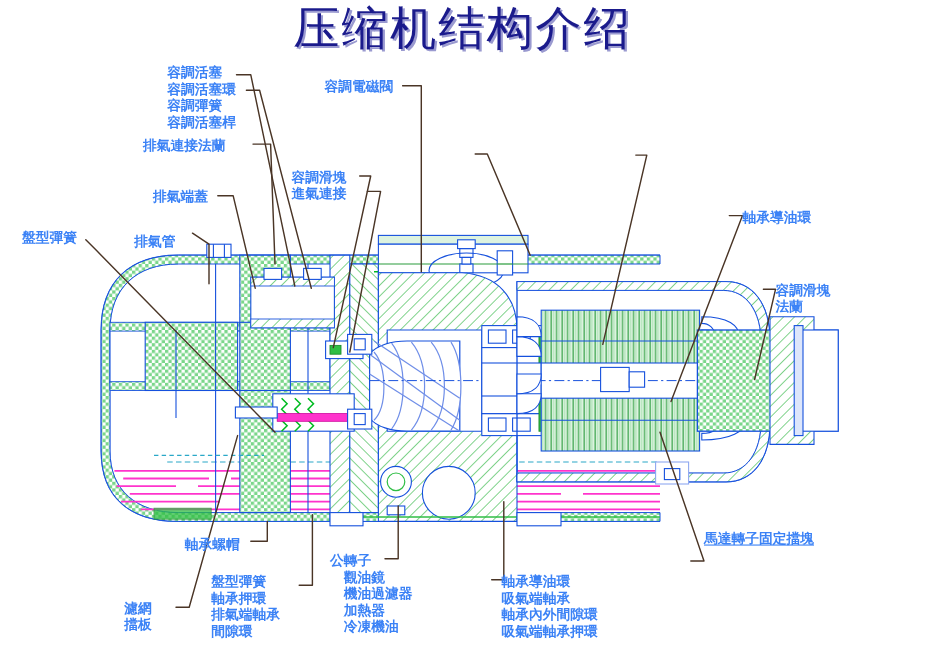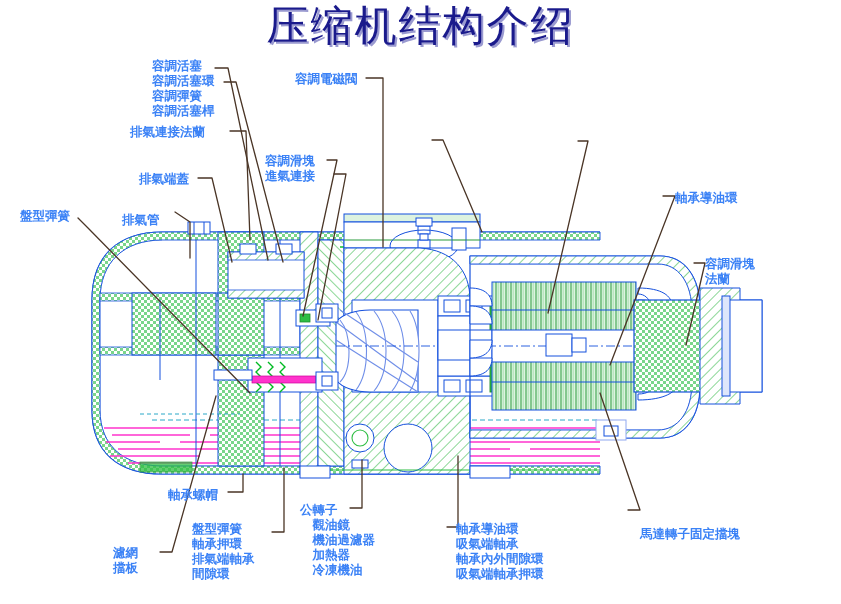--- a/index.html
+++ b/index.html
@@ -302,15 +302,15 @@
 間隙環</div>
   <div class="lbl" style="left:456px; top:521px;">軸承導油環
 吸氣端軸承
 軸承內外間隙環
 吸氣端軸承押環</div>
   <div class="lbl" style="left:300px; top:502px;">公轉子
 　觀油鏡
 　機油過濾器
 　加熱器
 　冷凍機油</div>
-  <div class="lbl" style="left:640px; top:526px;">馬達轉子固定擋塊</div>
+  <div class="lbl" style="left:640px; top:482px;text-decoration:underline;">馬達轉子固定擋塊</div>
 
 </div>
 
 </body></html>

